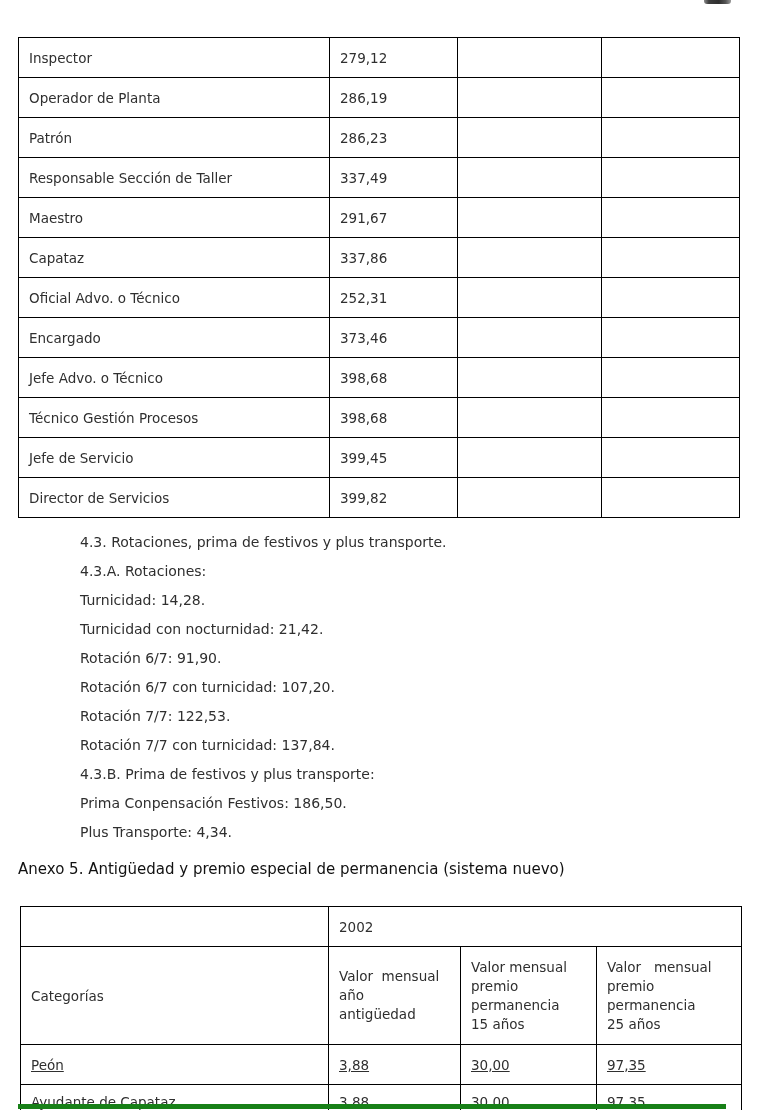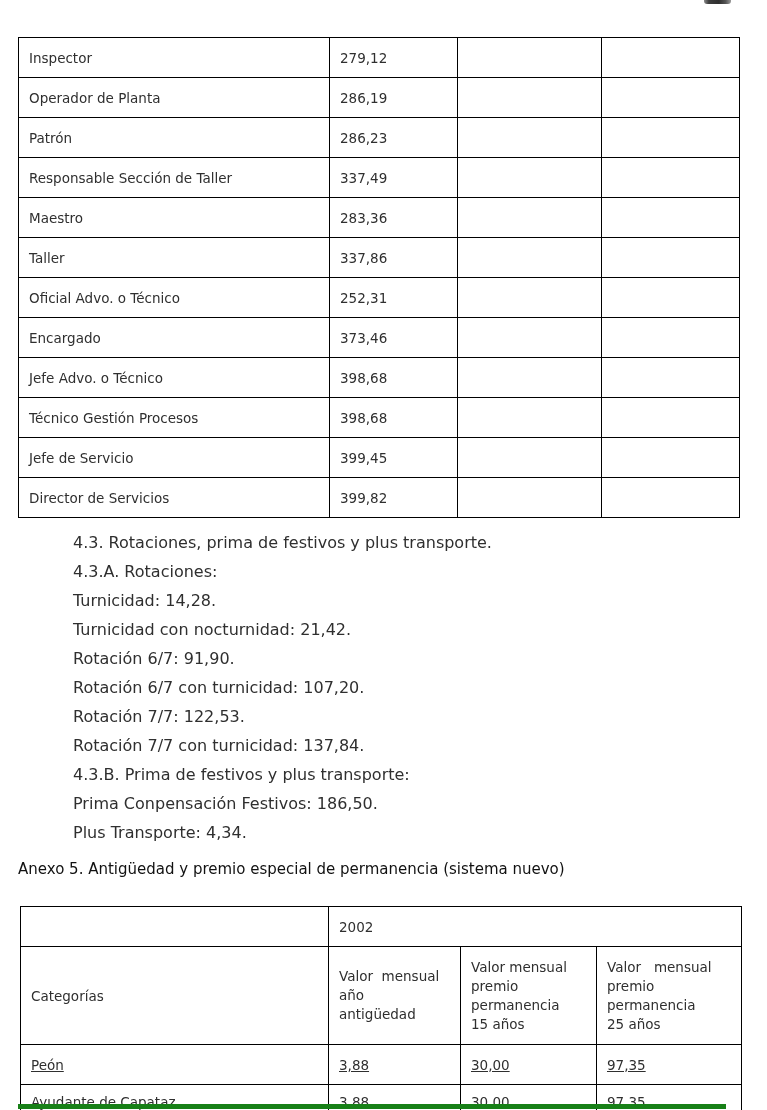--- a/index.html
+++ b/index.html
@@ -32,22 +32,22 @@
     font-size: 13.5px;
     overflow: hidden;
   }
 
   
   #table1 { left: 18px; top: 16px; width: 721px; }
   #table1 tr { height: 40px; }
 
   
   #paragraphs {
-    position: absolute; left: 73px; top: 528px;
-    font-size: 16px; line-height: 29px;
+    position: absolute; left: 80px; top: 528px;
+    font-size: 14px; line-height: 29px;
     white-space: nowrap;
   }
 
   
   #anexo5-heading {
     position: absolute; left: 18px; top: 858px;
     font-size: 15px; font-weight: normal; color: #111;
     line-height: 22px; white-space: nowrap;
   }
 
@@ -98,26 +98,26 @@
       <td></td>
     </tr>
     <tr>
       <td>Responsable Sección de Taller</td>
       <td>337,49</td>
       <td></td>
       <td></td>
     </tr>
     <tr>
       <td>Maestro</td>
-      <td>283,36</td>
-      <td></td>
-      <td></td>
-    </tr>
-    <tr>
-      <td>Taller</td>
+      <td>291,67</td>
+      <td></td>
+      <td></td>
+    </tr>
+    <tr>
+      <td>Capataz</td>
       <td>337,86</td>
       <td></td>
       <td></td>
     </tr>
     <tr>
       <td>Oficial Advo. o Técnico</td>
       <td>252,31</td>
       <td></td>
       <td></td>
     </tr>

